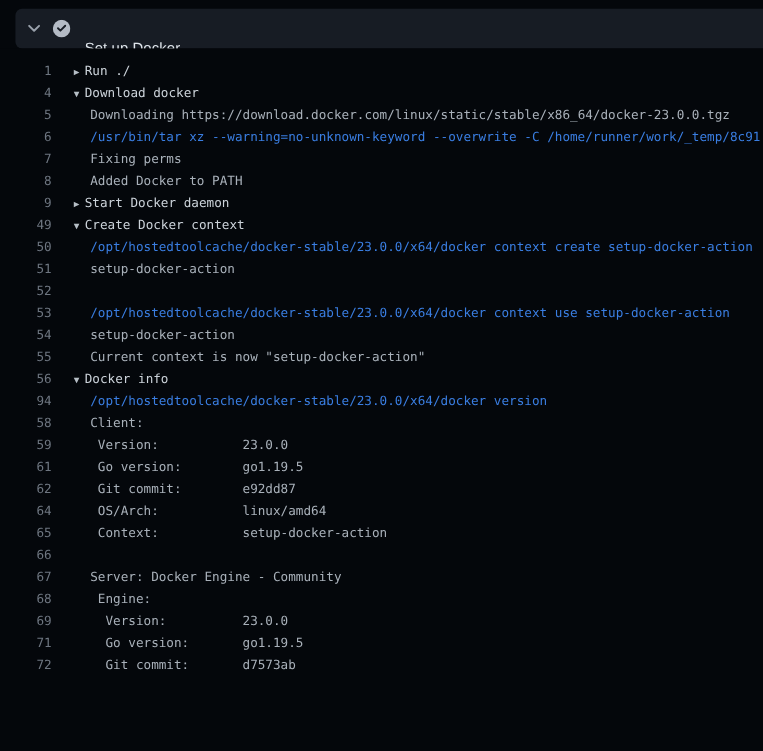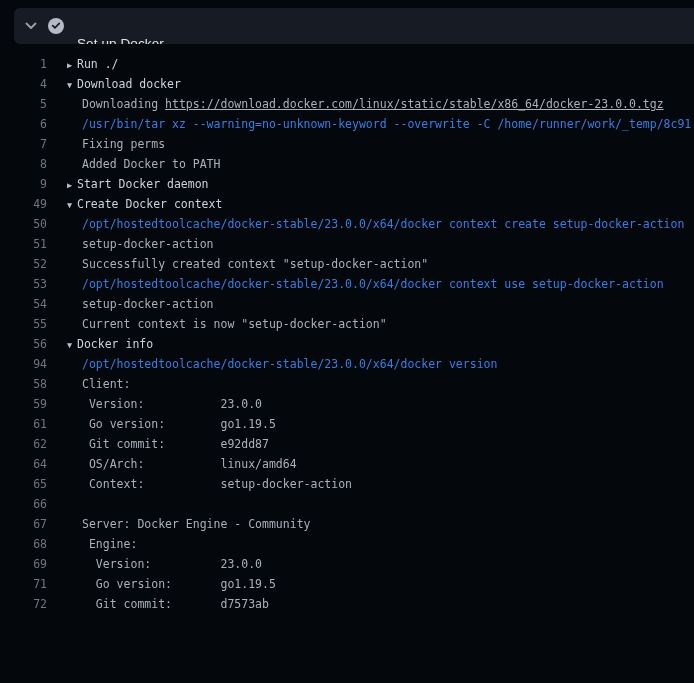--- a/index.html
+++ b/index.html
@@ -97,21 +97,20 @@
     width: 10px;
     font-size: 8.5px;
     color: #b6bec6;
     vertical-align: 0.5px;
   }
   .gtitle { color: #ccd3da; }
   .txt    { color: #a9b1ba; }
   .cmd    { color: #3a7ee2; }
   .lnk {
     color: #a9b1ba;
-    text-decoration: underline;
     cursor: pointer;
   }
 </style>
 </head>
 <body>
 
 <div class="page">
 
   <div class="step-header">
     <span class="chevron-wrap">
@@ -132,21 +131,21 @@
       <div class="row type-group"><span class="ln">1</span><span class="content"><span class="arrow">▶</span><span class="gtitle">Run ./</span></span></div>
       <div class="row type-group"><span class="ln">4</span><span class="content"><span class="arrow">▼</span><span class="gtitle">Download docker</span></span></div>
       <div class="row type-link"><span class="ln">5</span><span class="content"><span class="txt">Downloading </span><span class="lnk">https://download.docker.com/linux/static/stable/x86_64/docker-23.0.0.tgz</span></span></div>
       <div class="row type-command"><span class="ln">6</span><span class="content"><span class="cmd">/usr/bin/tar xz --warning=no-unknown-keyword --overwrite -C /home/runner/work/_temp/8c91</span></span></div>
       <div class="row type-text"><span class="ln">7</span><span class="content"><span class="txt">Fixing perms</span></span></div>
       <div class="row type-text"><span class="ln">8</span><span class="content"><span class="txt">Added Docker to PATH</span></span></div>
       <div class="row type-group"><span class="ln">9</span><span class="content"><span class="arrow">▶</span><span class="gtitle">Start Docker daemon</span></span></div>
       <div class="row type-group"><span class="ln">49</span><span class="content"><span class="arrow">▼</span><span class="gtitle">Create Docker context</span></span></div>
       <div class="row type-command"><span class="ln">50</span><span class="content"><span class="cmd">/opt/hostedtoolcache/docker-stable/23.0.0/x64/docker context create setup-docker-action</span></span></div>
       <div class="row type-text"><span class="ln">51</span><span class="content"><span class="txt">setup-docker-action</span></span></div>
-      <div class="row type-text"><span class="ln">52</span><span class="content"><span class="txt">Successfully created context "setup-docker-action"</span></span></div>
+      <div class="row type-text"><span class="ln">52</span></div>
       <div class="row type-command"><span class="ln">53</span><span class="content"><span class="cmd">/opt/hostedtoolcache/docker-stable/23.0.0/x64/docker context use setup-docker-action</span></span></div>
       <div class="row type-text"><span class="ln">54</span><span class="content"><span class="txt">setup-docker-action</span></span></div>
       <div class="row type-text"><span class="ln">55</span><span class="content"><span class="txt">Current context is now "setup-docker-action"</span></span></div>
       <div class="row type-group"><span class="ln">56</span><span class="content"><span class="arrow">▼</span><span class="gtitle">Docker info</span></span></div>
       <div class="row type-command"><span class="ln">94</span><span class="content"><span class="cmd">/opt/hostedtoolcache/docker-stable/23.0.0/x64/docker version</span></span></div>
       <div class="row type-text"><span class="ln">58</span><span class="content"><span class="txt">Client:</span></span></div>
       <div class="row type-text"><span class="ln">59</span><span class="content"><span class="txt"> Version:           23.0.0</span></span></div>
       <div class="row type-text"><span class="ln">61</span><span class="content"><span class="txt"> Go version:        go1.19.5</span></span></div>
       <div class="row type-text"><span class="ln">62</span><span class="content"><span class="txt"> Git commit:        e92dd87</span></span></div>
       <div class="row type-text"><span class="ln">64</span><span class="content"><span class="txt"> OS/Arch:           linux/amd64</span></span></div>

